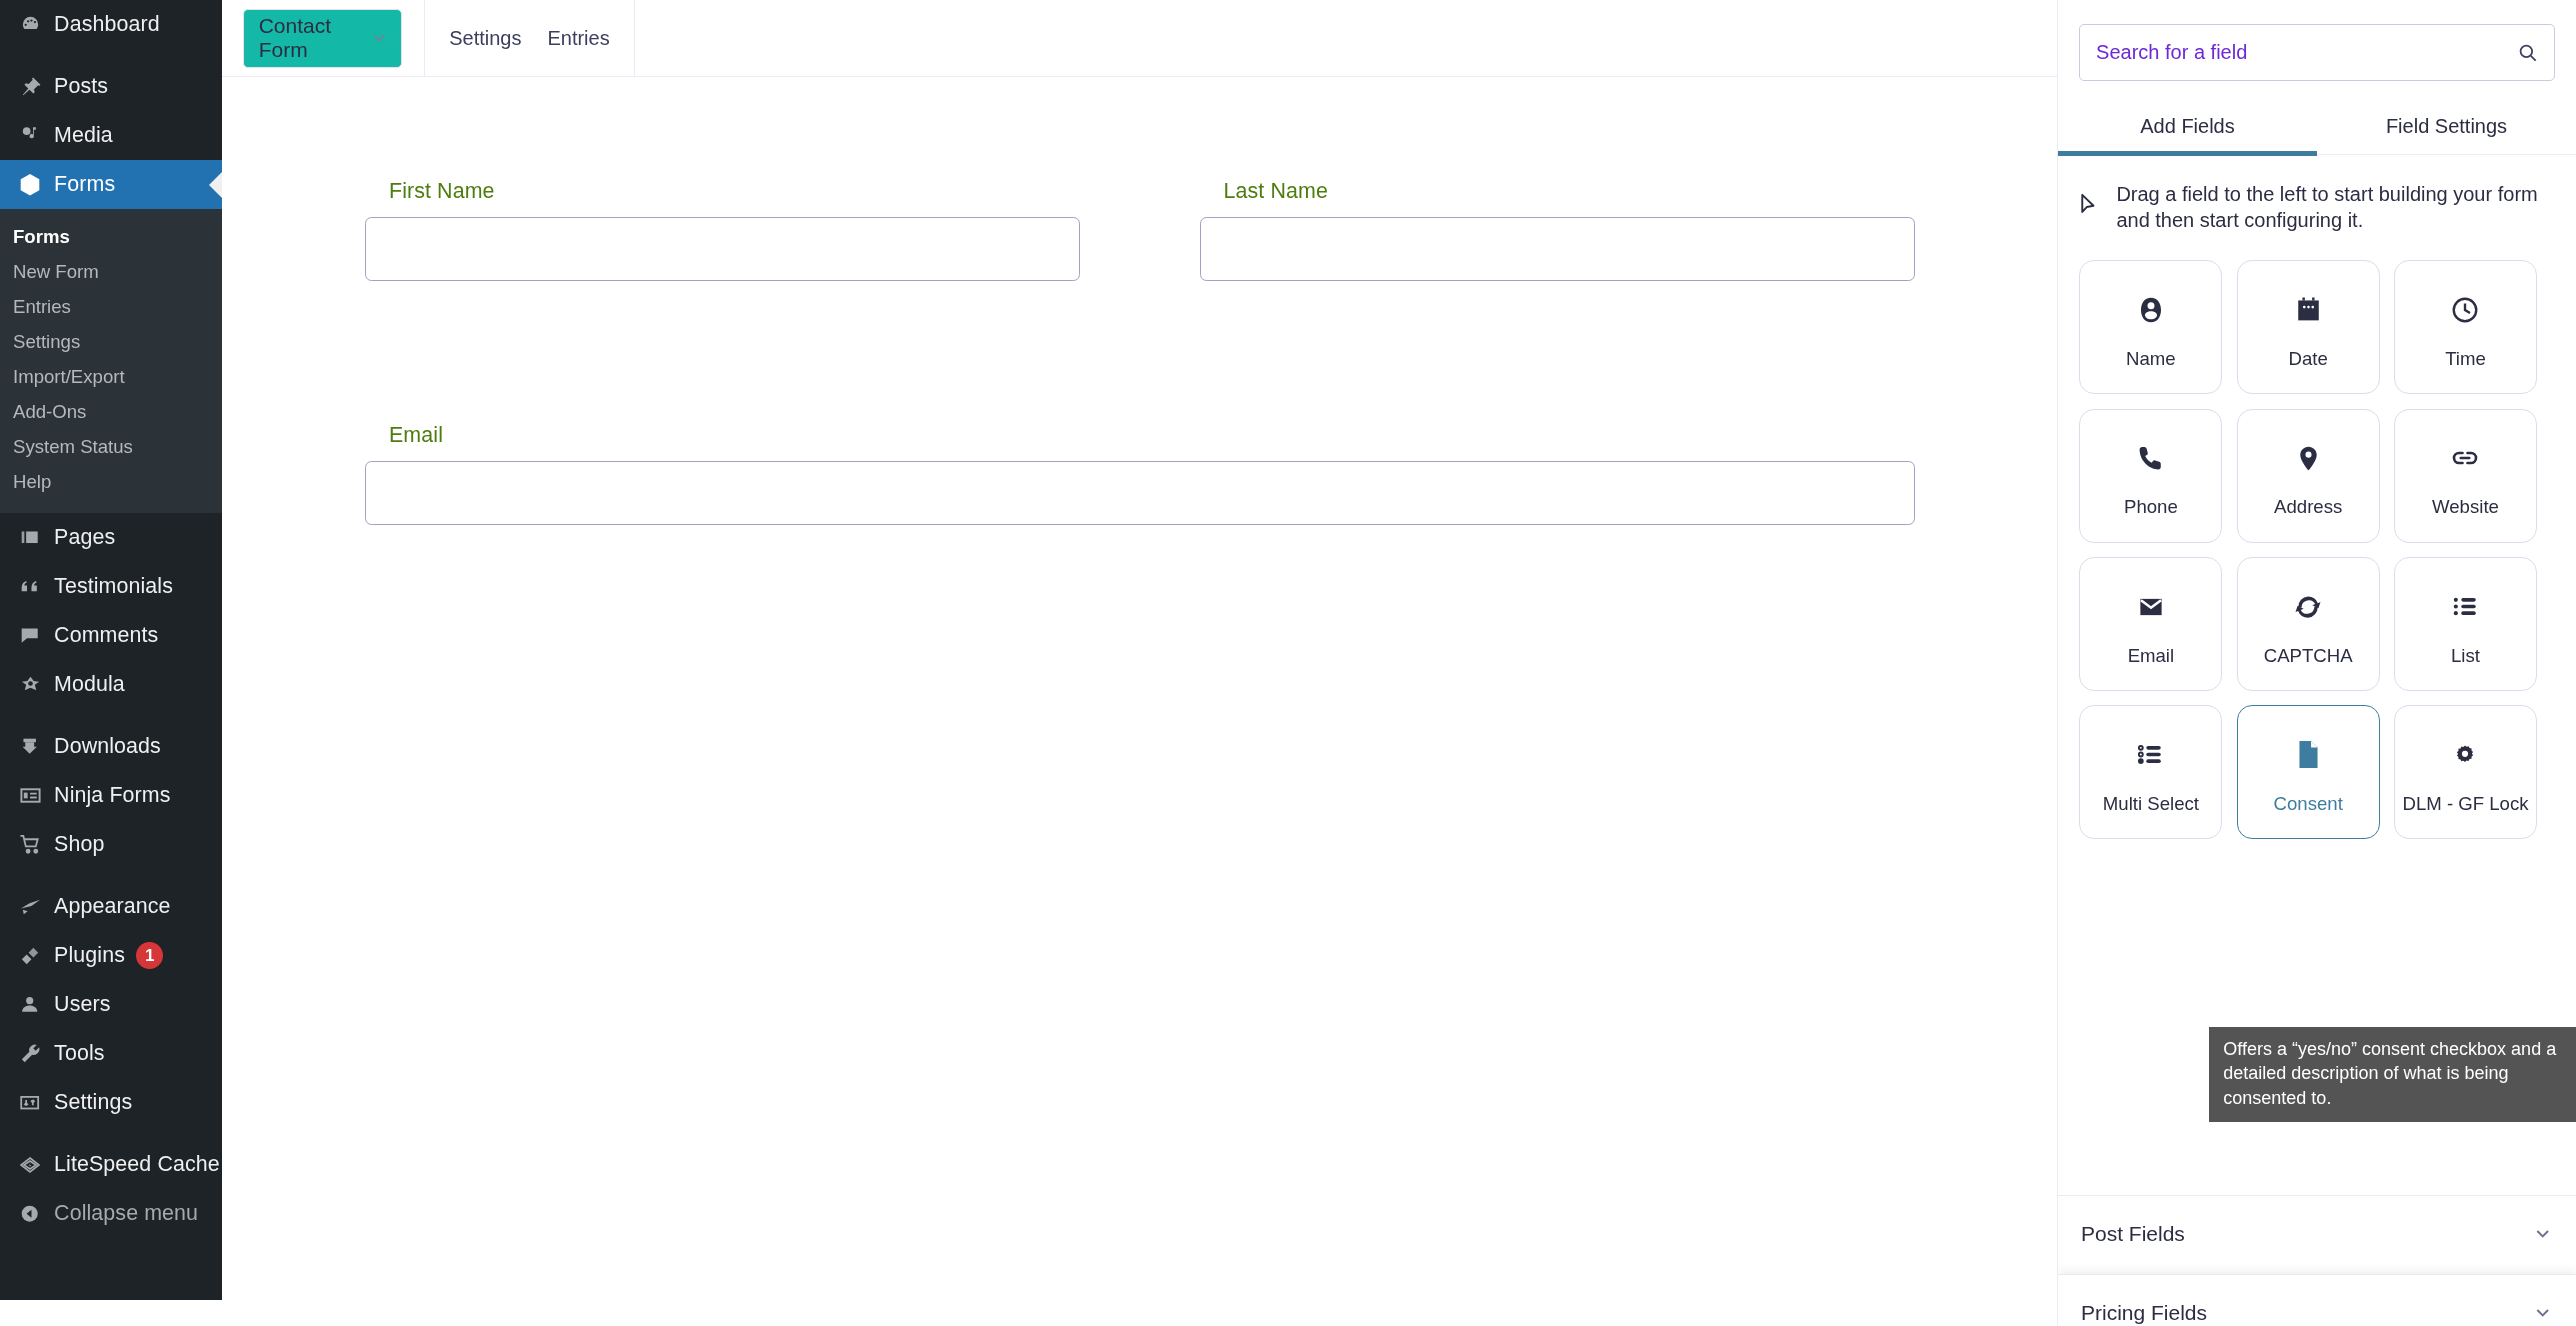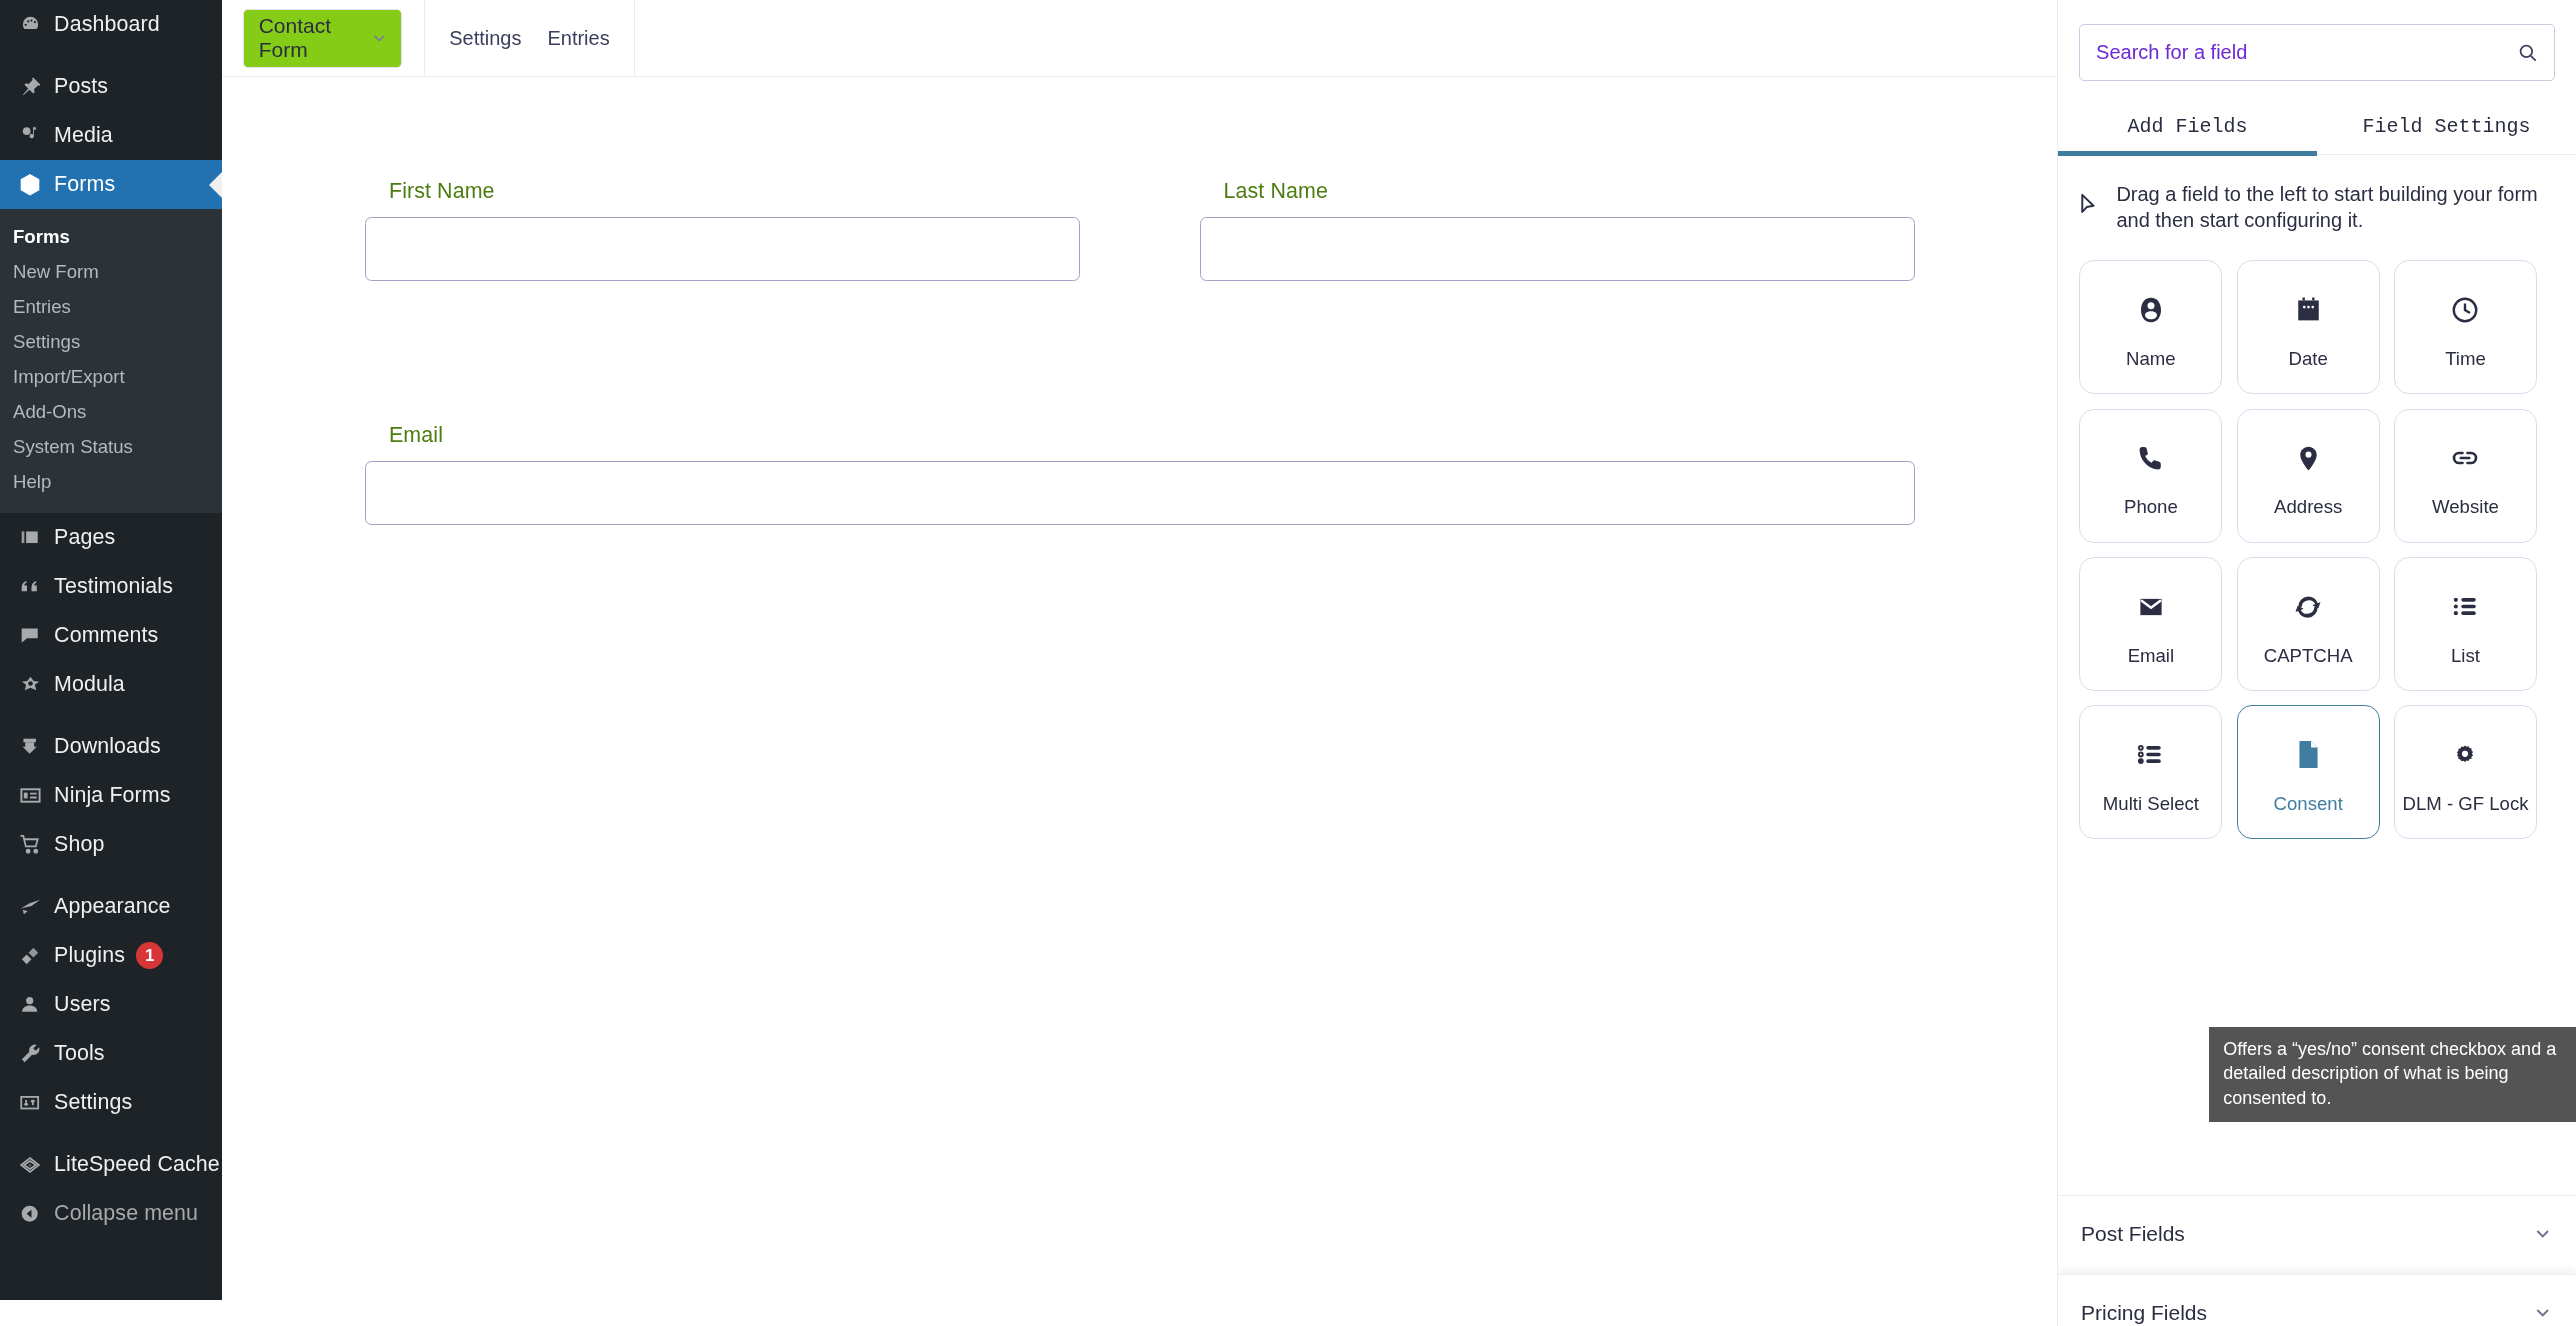--- a/index.html
+++ b/index.html
@@ -81,21 +81,21 @@
     width: 2354px; height: 77px;
     background: #ffffff;
     border-bottom: 1.4px solid #ecebf5;
     display: flex; align-items: center;
   }
   #form-switcher {
     margin-left: 21.4px;
     width: 159px; height: 59px;
     border: 1.4px solid #e4e4f0;
     border-radius: 5px;
-    background: #84cc16;
+    background: #14b8a6;
     display: flex; align-items: center; justify-content: flex-end;
     padding: 0 13px 0 14.3px;
     font-size: 21px;
     color: #2b2d42;
   }
   #form-switcher .chev { color: #7a7f9a; display: flex; }
   .header-divider {
     width: 1.4px; height: 77px; background: #ecebf5;
   }
   #header-tabs {
@@ -177,21 +177,20 @@
     padding: 0 15.7px 0 15.7px;
   }
   #panel-search .ph {
     font-size: 20px; color: #6d28d9; flex: 1;
   }
   #panel-search .search-ico { color: #3b3e5c; display: flex; }
   #panel-tabs {
     display: flex;
     margin-top: 24px;
     border-bottom: 1.4px solid #ecebf5;
-    font-family: Liberation Mono, monospace;
   }
   .panel-tab {
     flex: 1;
     text-align: center;
     font-size: 20px;
     color: #2b2d42;
     padding: 10px 0 15.7px 0;
     position: relative;
   }
   .panel-tab.active::after {

